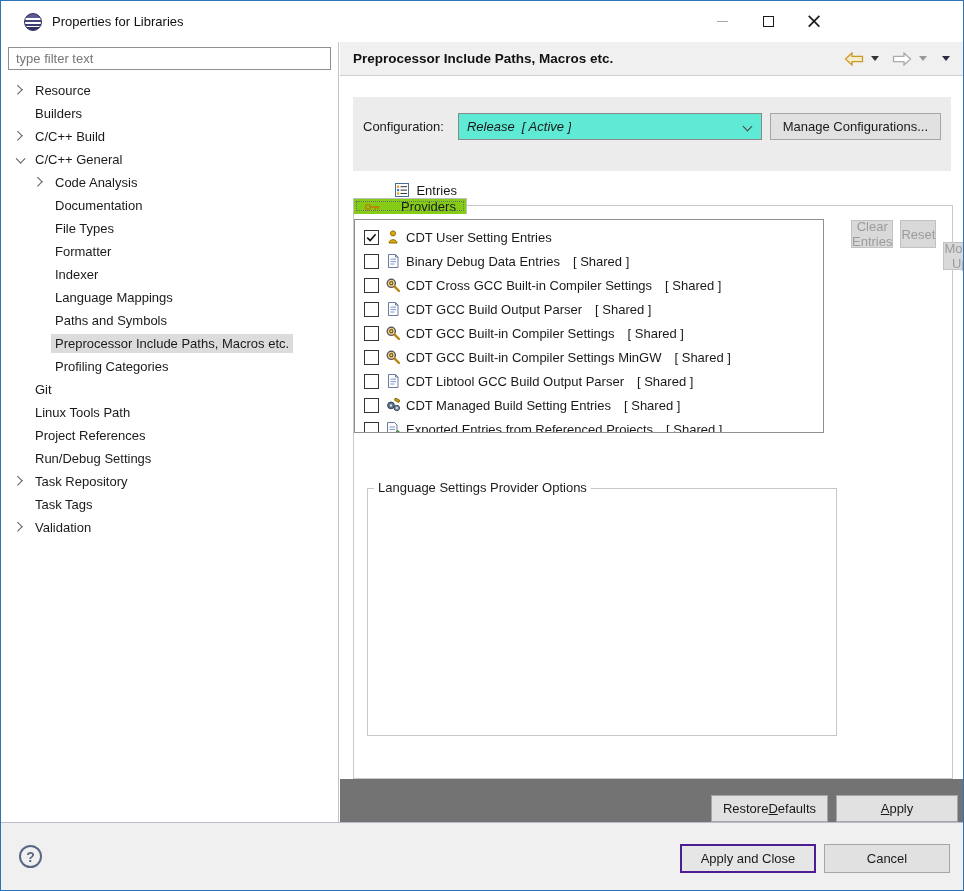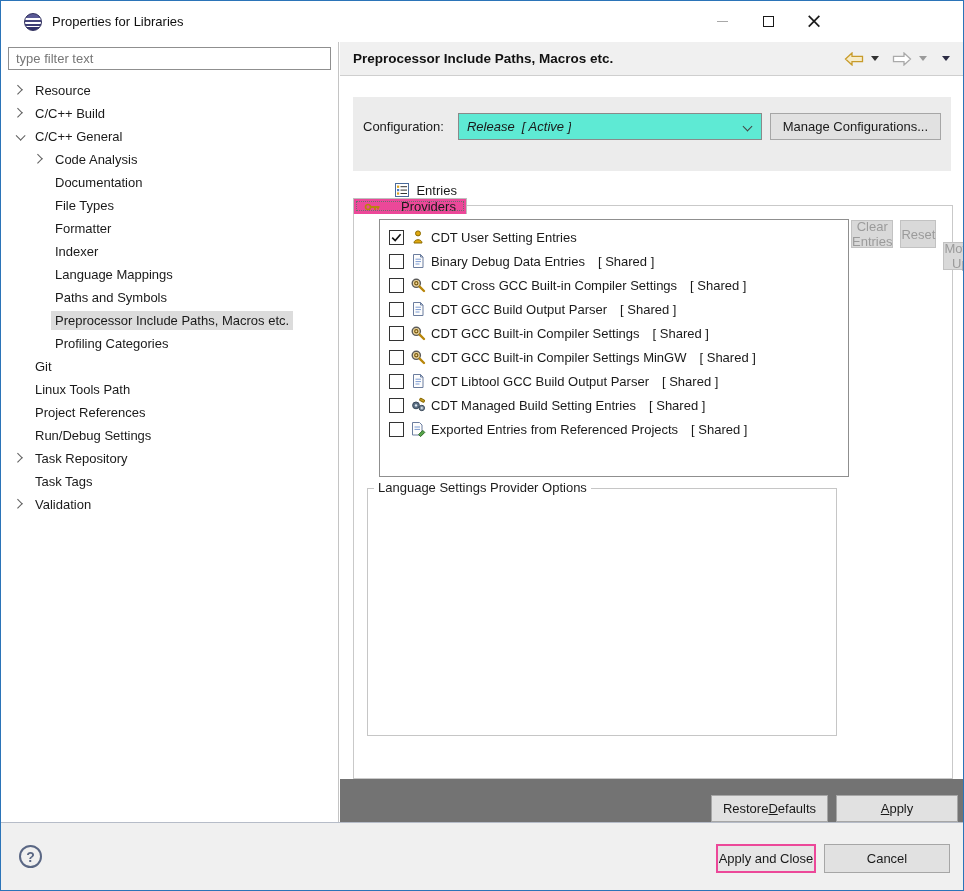--- a/index.html
+++ b/index.html
@@ -47,26 +47,26 @@
   .config-row { display: flex; align-items: center; margin: 16px 10px 0 10px; }
   .config-label { margin-right: 14px; white-space: nowrap; }
   .combo { position: relative; width: 305px; height: 27px; background: #5eead4; border: 1px solid #8a8a8a; display: flex; align-items: center; padding: 0 24px 0 8px; font-style: italic; }
   .combo-value { white-space: pre; overflow: hidden; }
   .combo-chev { position: absolute; right: 10px; top: 9px; width: 7px; height: 7px; border-right: 1.3px solid #444; border-bottom: 1.3px solid #444; transform: rotate(45deg); }
   .btn { font-family: "Liberation Sans", sans-serif; font-size: 13px; color: #1a1a1a; background: #e1e1e1; border: 1px solid #a6a6a6; display: flex; align-items: center; justify-content: center; cursor: default; }
   .manage-btn { margin-left: 8px; width: 172px; height: 27px; }
 
   .tabs { position: absolute; left: 13px; top: 140px; height: 24px; display: flex; align-items: flex-end; flex-direction: column; }
   .tab { height: 23px; display: flex; align-items: center; gap: 6px; padding: 0 10px; background: transparent; }
-  .tab.active { background: #ec4899; border: 1px solid #bfbfbf; border-bottom: none; height: 25px; margin-bottom: -1px; z-index: 2; outline: 1px dotted #6e6e6e; outline-offset: -4px; gap: 20px; }
+  .tab.active { background: #84cc16; border: 1px solid #bfbfbf; border-bottom: none; height: 25px; margin-bottom: -1px; z-index: 2; outline: 1px dotted #6e6e6e; outline-offset: -4px; gap: 20px; }
   .tab-icon { display: flex; align-items: center; }
 
   .tab-pane { position: absolute; left: 13px; top: 163px; width: 600px; height: 574px; background: #fff; border: 1px solid #c9c9c9; }
 
-  .provider-list { position: absolute; left: 25px; top: 13px; width: 470px; height: 258px; border: 1px solid #8f8f8f; background: #fff; overflow: hidden; padding-top: 5px; }
+  .provider-list { position: absolute; left: 0; top: 13px; width: 470px; height: 214px; border: 1px solid #8f8f8f; background: #fff; overflow: hidden; padding-top: 5px; }
   .prov-row { height: 24px; display: flex; align-items: center; padding-left: 9px; }
   .prov-check { width: 15px; height: 15px; flex: none; display: flex; }
   .prov-icon { width: 16px; height: 16px; flex: none; margin-left: 6px; display: flex; }
   .prov-label { margin-left: 5px; white-space: nowrap; }
   .prov-shared { margin-left: 13px; white-space: nowrap; }
 
   .side-buttons { position: absolute; left: 497px; top: 14px; width: 94px; display: flex; flex-direction: row; gap: 7px; }
   .side-btn { width: 94px; height: 28px; }
   .side-btn.disabled { background: #d9d9d9; border-color: #c2c2c2; color: #9b9b9b; }
   .side-btn.gap { margin-top: 22px; }
@@ -76,21 +76,21 @@
 
   .page-buttons { position: absolute; left: 0; top: 737px; width: 100%; height: 43px; background: #737373; display: flex; align-items: flex-end; justify-content: flex-end; gap: 8px; padding-right: 5px; }
   .restore-btn { width: 117px; height: 27px; }
   .apply-btn { width: 122px; height: 27px; }
   .mn { text-decoration: underline; }
 
   
   .bottom-bar { position: absolute; left: 0; top: 821px; width: 962px; height: 68px; background: #f0f0f0; border-top: 1px solid #b6bcc8; }
   .help-btn { position: absolute; left: 18px; top: 22px; width: 23px; height: 23px; border: 2px solid #5a6784; border-radius: 50%; color: #5a6784; font-weight: bold; font-size: 14px; display: flex; align-items: center; justify-content: center; background: transparent; }
   .dialog-buttons { position: absolute; right: 13px; top: 21px; display: flex; gap: 8px; }
-  .apply-close-btn { width: 100px; height: 29px; border: 2px solid #ec4899; background: #e6e6e6; }
+  .apply-close-btn { width: 136px; height: 29px; border: 2px solid #4c1d95; background: #e6e6e6; }
   .cancel-btn { width: 126px; height: 29px; }
 </style>
 </head>
 <body>
 
 <div class="window">
 
   <div class="titlebar">
     <div class="app-icon"></div>
     <div class="title-text">Properties for Libraries</div>
@@ -108,20 +108,24 @@
   </div>
 
   <div class="left-panel">
     <input class="filter-input" type="text" placeholder="type filter text" style="">
     <div class="tree">
         <div class="tree-row lvl0">
           <span class="chev-box">
             <span class="chev right"></span>
           </span>
           <span class="tree-label">Resource</span>
+        </div>
+        <div class="tree-row lvl0">
+          <span class="chev-box"></span>
+          <span class="tree-label">Builders</span>
         </div>
         <div class="tree-row lvl0">
           <span class="chev-box">
             <span class="chev right"></span>
           </span>
           <span class="tree-label">C/C++ Build</span>
         </div>
         <div class="tree-row lvl0">
           <span class="chev-box">
             <span class="chev down"></span>

